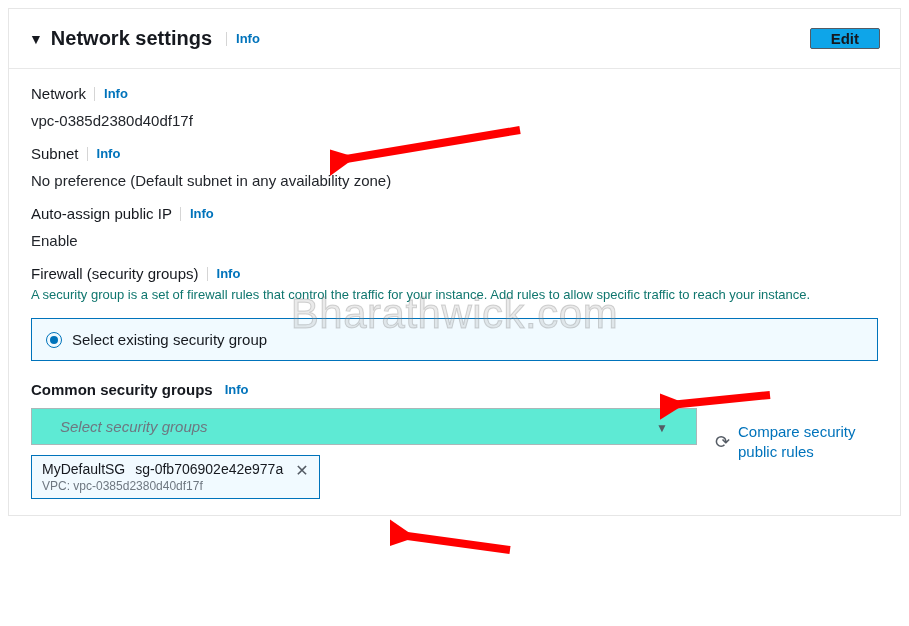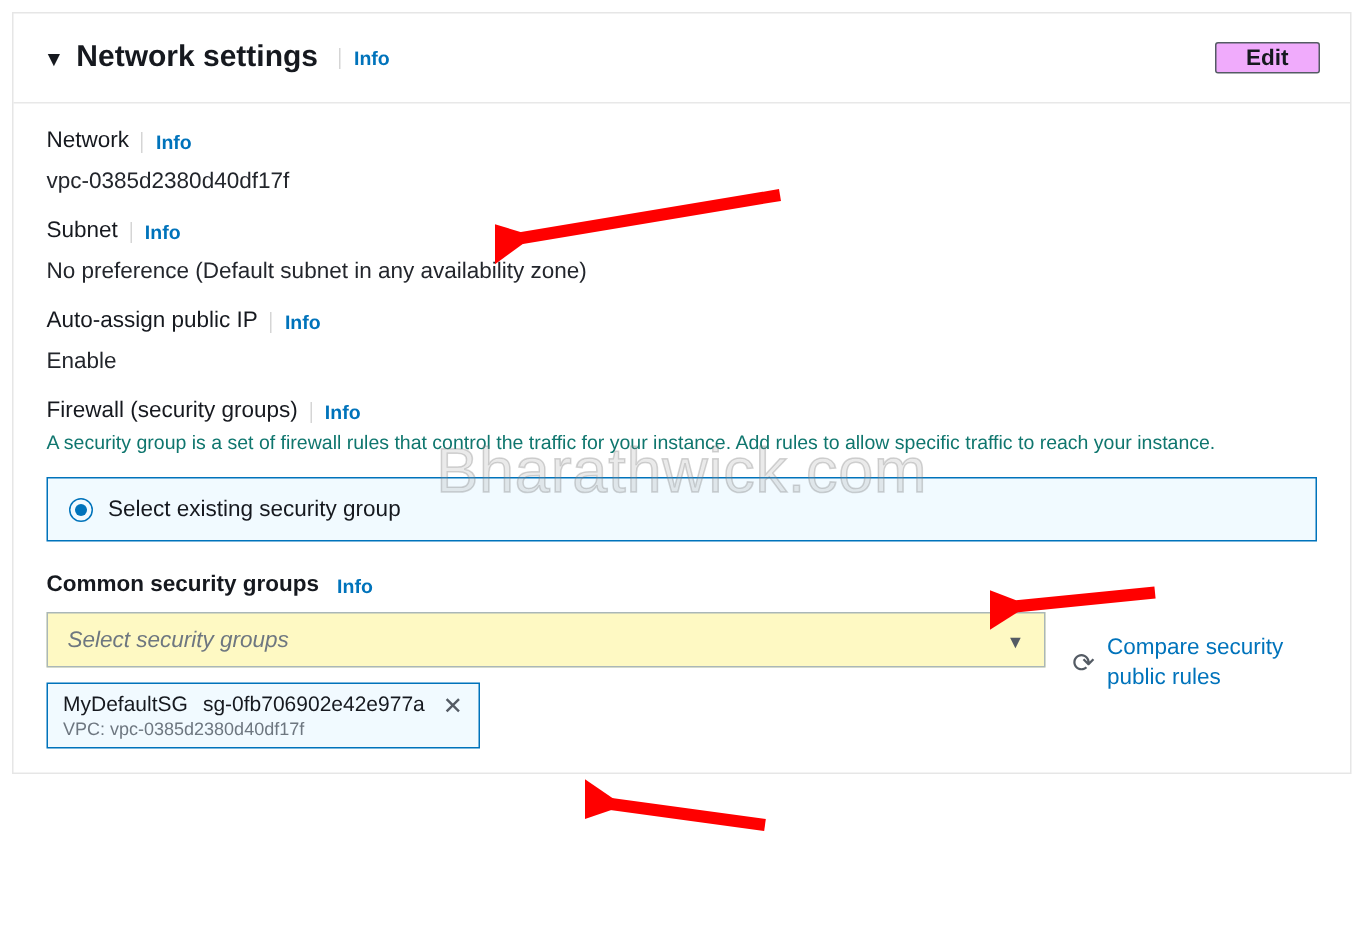--- a/index.html
+++ b/index.html
@@ -55,21 +55,21 @@
     transform: translateY(-50%);
     width: 1px;
     height: 14px;
     background: #d5d5d5;
   }
   .info-link.no-sep::before { display: none; }
   .edit-btn {
     font-size: 15px;
     font-weight: 700;
     color: #16191f;
-    background: #f0abfc;
+    background: #0ea5e9;
     border: 1px solid #545b64;
     padding: 1px 20px;
     cursor: pointer;
     border-radius: 2px;
   }
   .panel-body {
     padding: 16px 22px 16px 22px;
   }
   .field-label {
     font-size: 15px;
@@ -143,29 +143,29 @@
     flex: 1;
   }
   .sg-right {
     display: flex;
     align-items: center;
     gap: 8px;
     padding-top: 14px;
   }
   .select-box {
     border: 1px solid #aab7b8;
-    padding: 9px 13px;
+    padding: 9px 28px;
     display: flex;
     align-items: flex-end;
     justify-content: space-between;
     cursor: pointer;
     color: #6e7780;
     font-style: italic;
     font-size: 15px;
-    background: #fef9c3;
+    background: #5eead4;
   }
   .select-caret {
     color: #545b64;
     font-size: 12px;
     font-style: normal;
   }
   .token {
     display: inline-flex;
     align-items: center;
     border: 1px solid #0073bb;
@@ -202,21 +202,21 @@
     line-height: 1.35;
     cursor: pointer;
     max-width: 140px;
   }
   .refresh-icon {
     font-size: 18px;
     color: #545b64;
     cursor: pointer;
   }
 
-  .label-row { display: flex; align-items: flex-end; }
+  .label-row { display: flex; align-items: center; }
   .label-text { font-weight: 400; }
   .label-text.bold { font-weight:700; }
 
   
   .arrow {
     position: absolute;
     pointer-events: none;
   }
   .watermark {
     position: absolute;

